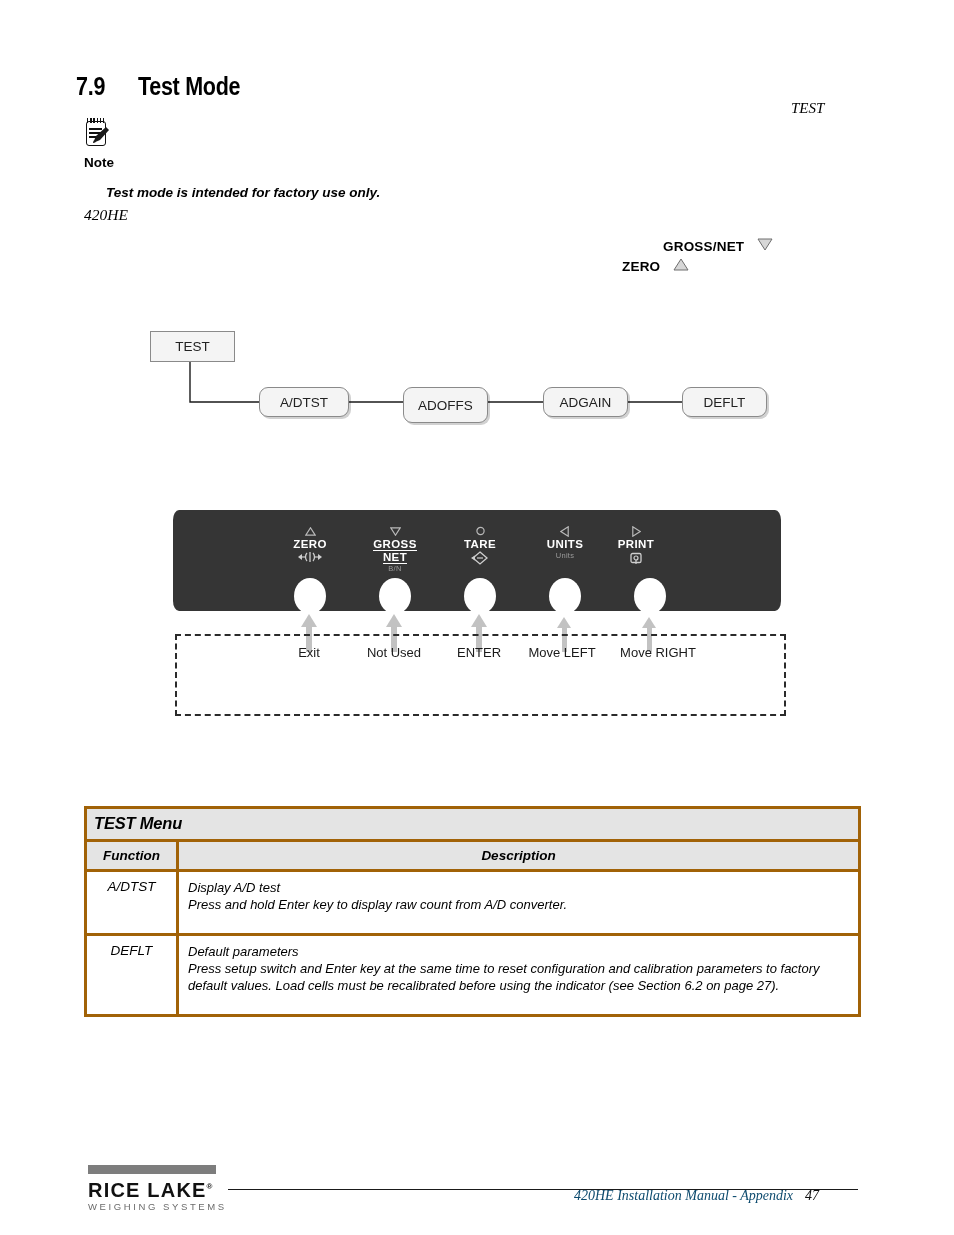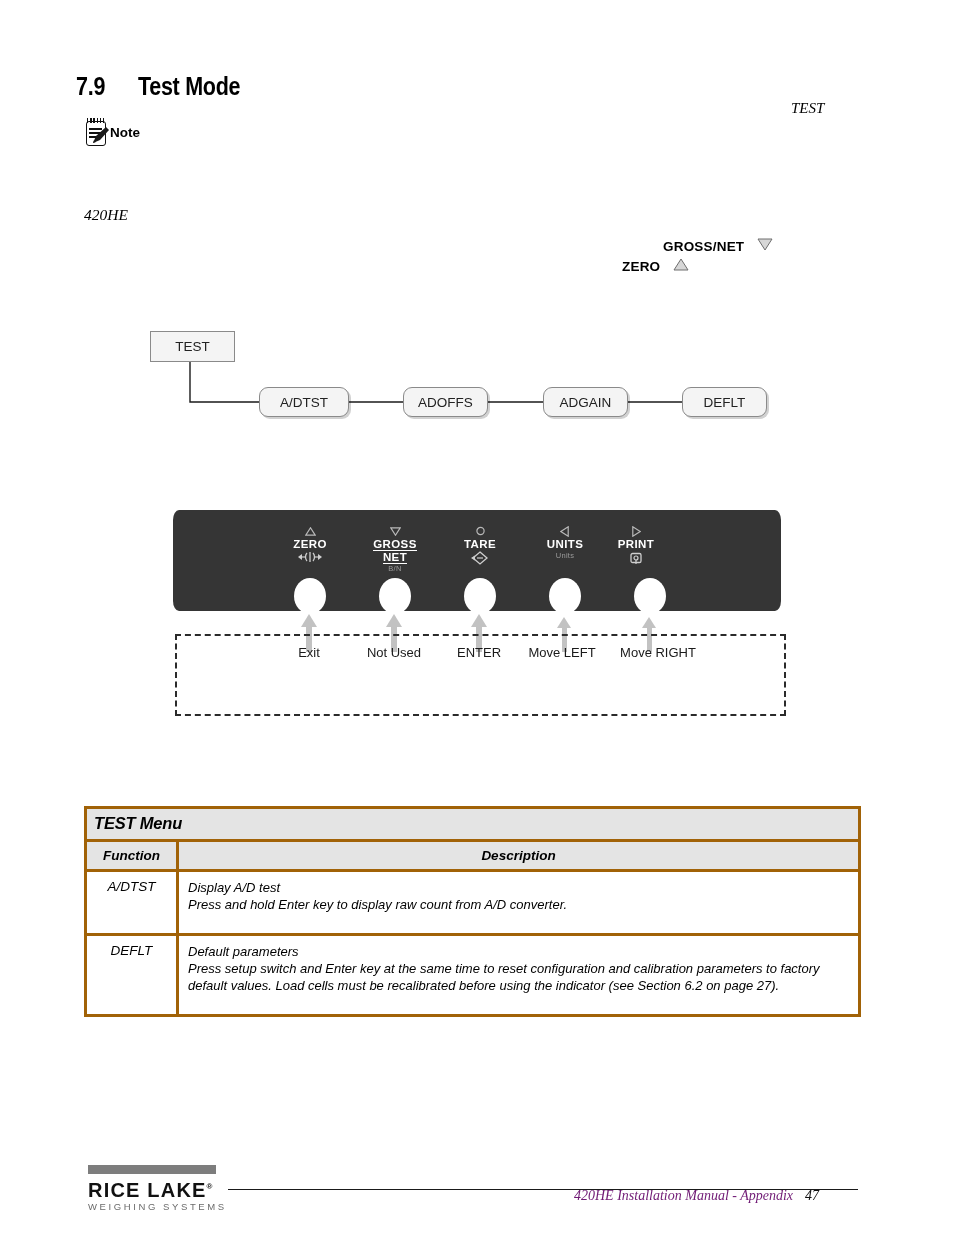--- a/index.html
+++ b/index.html
@@ -31,20 +31,21 @@
   }
   .sec-head .num { display: inline-block; width: 72px; }
 
   
   .note-row {
     position: absolute;
     left: 84px;
     top: 118px;
     display: flex;
     align-items: flex-start;
+    flex-direction: column;
   }
   .note-icon {
     width: 26px;
     height: 30px;
     position: relative;
     flex: 0 0 auto;
   }
   .note-icon .pad {
     position: absolute;
     left: 2px; top: 3px;
@@ -277,21 +278,21 @@
     left: 228px; top: 1189px;
     width: 630px; height: 0;
     border-top: 1.2px solid #1a1a1a;
   }
   .footer-text {
     position: absolute;
     left: 574px; top: 1188px;
     font-family: "Liberation Serif", serif;
     font-style: italic;
     font-size: 14px;
-    color: #701a75;
+    color: #0c4a6e;
     white-space: nowrap;
   }
   .footer-page {
     position: absolute;
     left: 805px; top: 1188px;
     font-family: "Liberation Serif", serif;
     font-style: italic;
     font-size: 14px;
     color: #111;
   }
@@ -307,20 +308,21 @@
   <span class="note-icon">
     <span class="pad"></span>
     <span class="coil"></span>
     <span class="lines"></span>
     <svg class="pen" viewBox="0 0 18 18" xmlns="http://www.w3.org/2000/svg">
       <polygon points="1,17 4,10 14,1 17,4 8,14" fill="#1a1a1a"></polygon>
       <polygon points="1,17 4,16 2,14" fill="#1a1a1a"></polygon>
     </svg>
   </span>
   <span class="note-word">Note</span>
+  <span class="note-text">Test mode is intended for factory use only.</span>
 </div>
 
 <div class="lab-test-ital">TEST</div>
 <div class="lab-420he">420HE</div>
 
 <div class="keyhint hint-grossnet">
   <span class="txt">GROSS/NET</span>
   <span class="tri">
     <svg width="16" height="13" viewBox="0 0 16 13" xmlns="http://www.w3.org/2000/svg">
       <polygon points="1,1 15,1 8,12" fill="#d7d7d7" stroke="#6e6e6e" stroke-width="1"></polygon>
@@ -346,21 +348,21 @@
 
   <line x1="627" y1="402" x2="683" y2="402" stroke="#1a1a1a" stroke-width="1.4"></line>
 </svg>
 
 <div class="fbox" style="left:150px; top:331px; width:85px; height:31px;">
   <span>TEST</span>
 </div>
 <div class="fbox round shadow" style="left:259px; top:387px; width:90px; height:30px;">
   <span>A/DTST</span>
 </div>
-<div class="fbox round shadow" style="left:403px; top:387px; width:85px; height:30px;">
+<div class="fbox round shadow" style="left:403px; top:387px; width:85px; height:36px;">
   <span>ADOFFS</span>
 </div>
 <div class="fbox round shadow" style="left:543px; top:387px; width:85px; height:30px;">
   <span>ADGAIN</span>
 </div>
 <div class="fbox round shadow" style="left:682px; top:387px; width:85px; height:30px;">
   <span>DEFLT</span>
 </div>
 
 <div class="panel">

